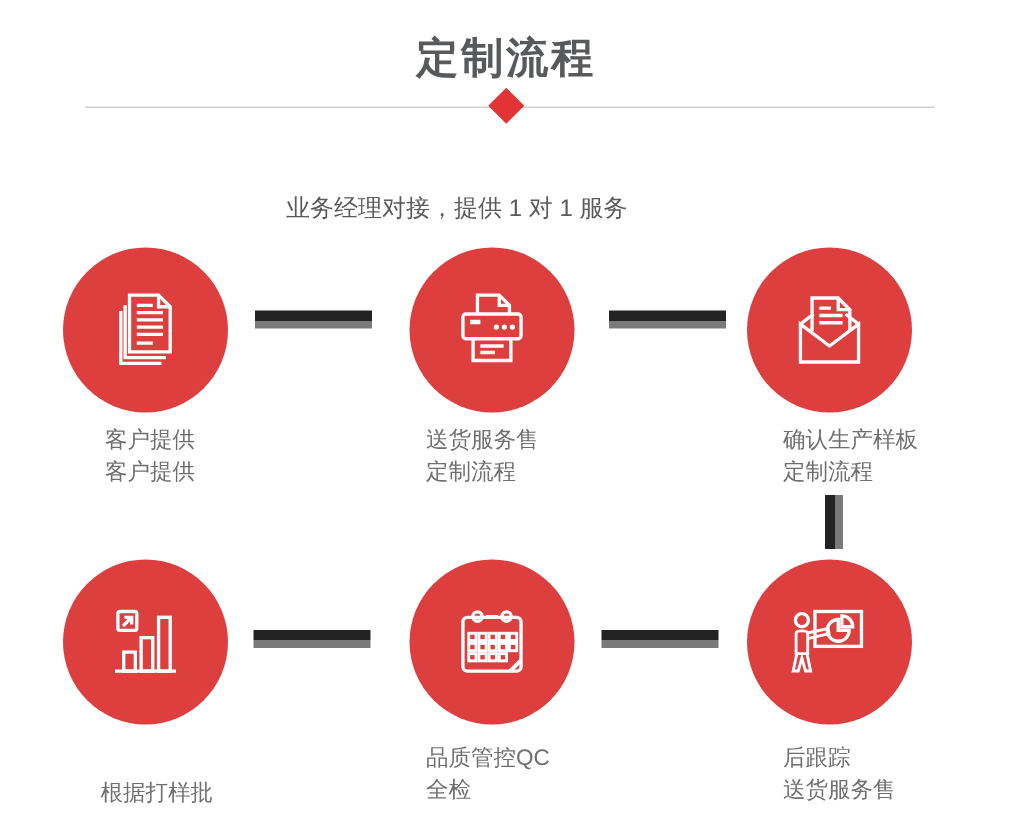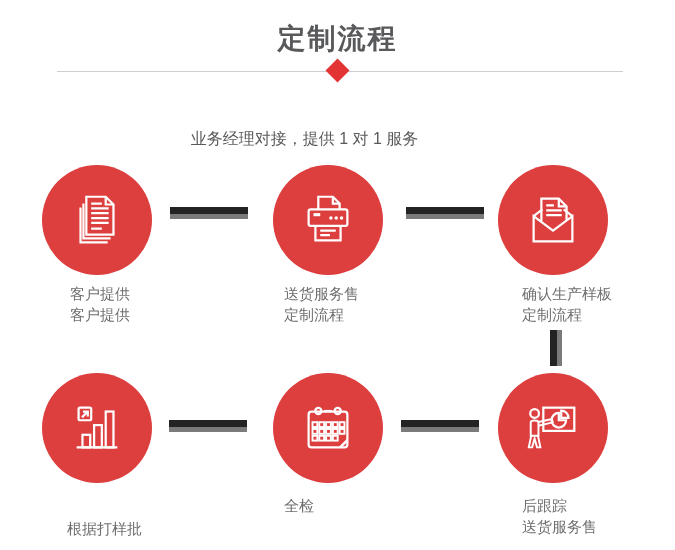--- a/index.html
+++ b/index.html
@@ -128,20 +128,21 @@
         <rect x="44" y="33" width="5" height="5"></rect>
         <rect x="16" y="40" width="5" height="5"></rect>
           <rect x="23" y="40" width="5" height="5"></rect>
         <rect x="30" y="40" width="5" height="5"></rect>
           <rect x="37" y="40" width="5" height="5"></rect>
       </g>
       <path class="ic" style="stroke-width:2" d="M44 52 L52 44 M46 51 L51 46"></path>
     </svg>
   </div>
   <div class="step-label" id="l5">
+    <span>品质管控QC</span>
     <span>全检</span>
   </div>
 
   <div class="circle" id="c6">
     <svg viewBox="0 0 64 64">
       <rect class="ic" x="22" y="11" width="32" height="24"></rect>
       <path class="ic" d="M38 16.5 A7.5 7.5 0 1 0 45.5 24 L38 24 Z"></path>
       <path class="ic" d="M40.5 14 A7.5 7.5 0 0 1 48 21.5 L40.5 21.5 Z"></path>
       <circle class="ic" cx="13" cy="17" r="4.5"></circle>
       <path class="ic" style="stroke-width:2" d="M9 40 V26 C9 23.8 17 23.8 17 26 V40 Z"></path>

